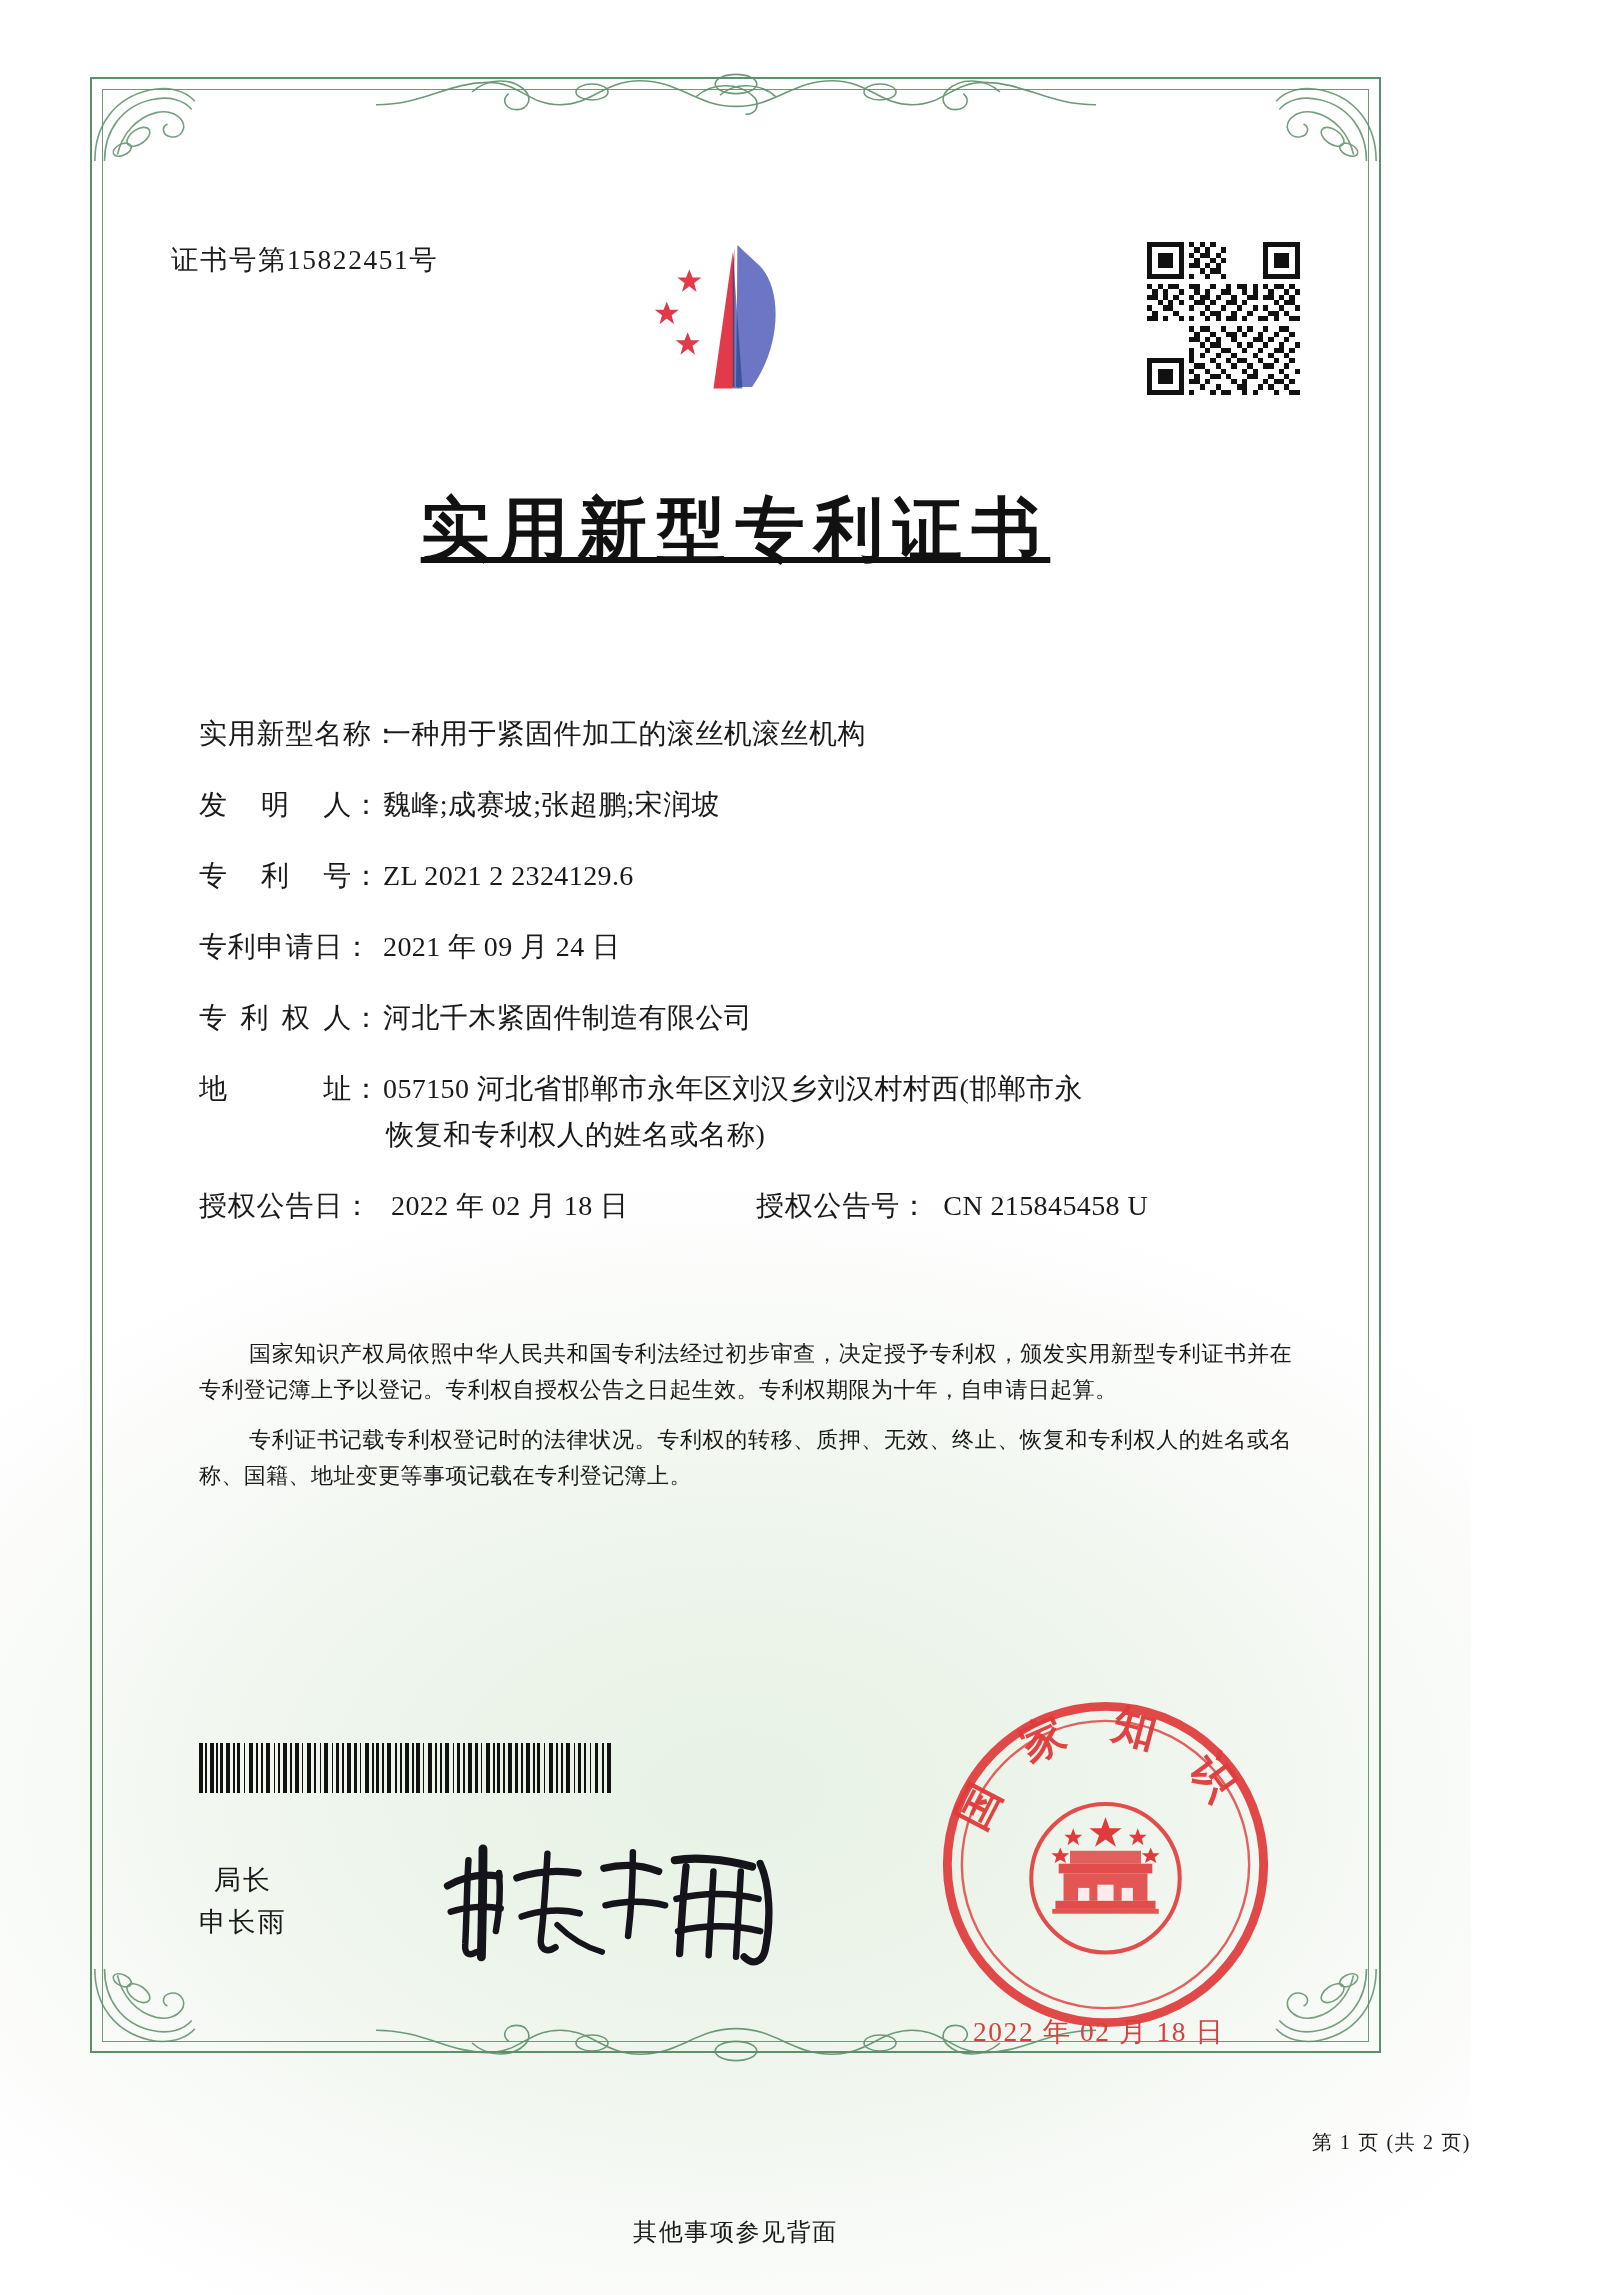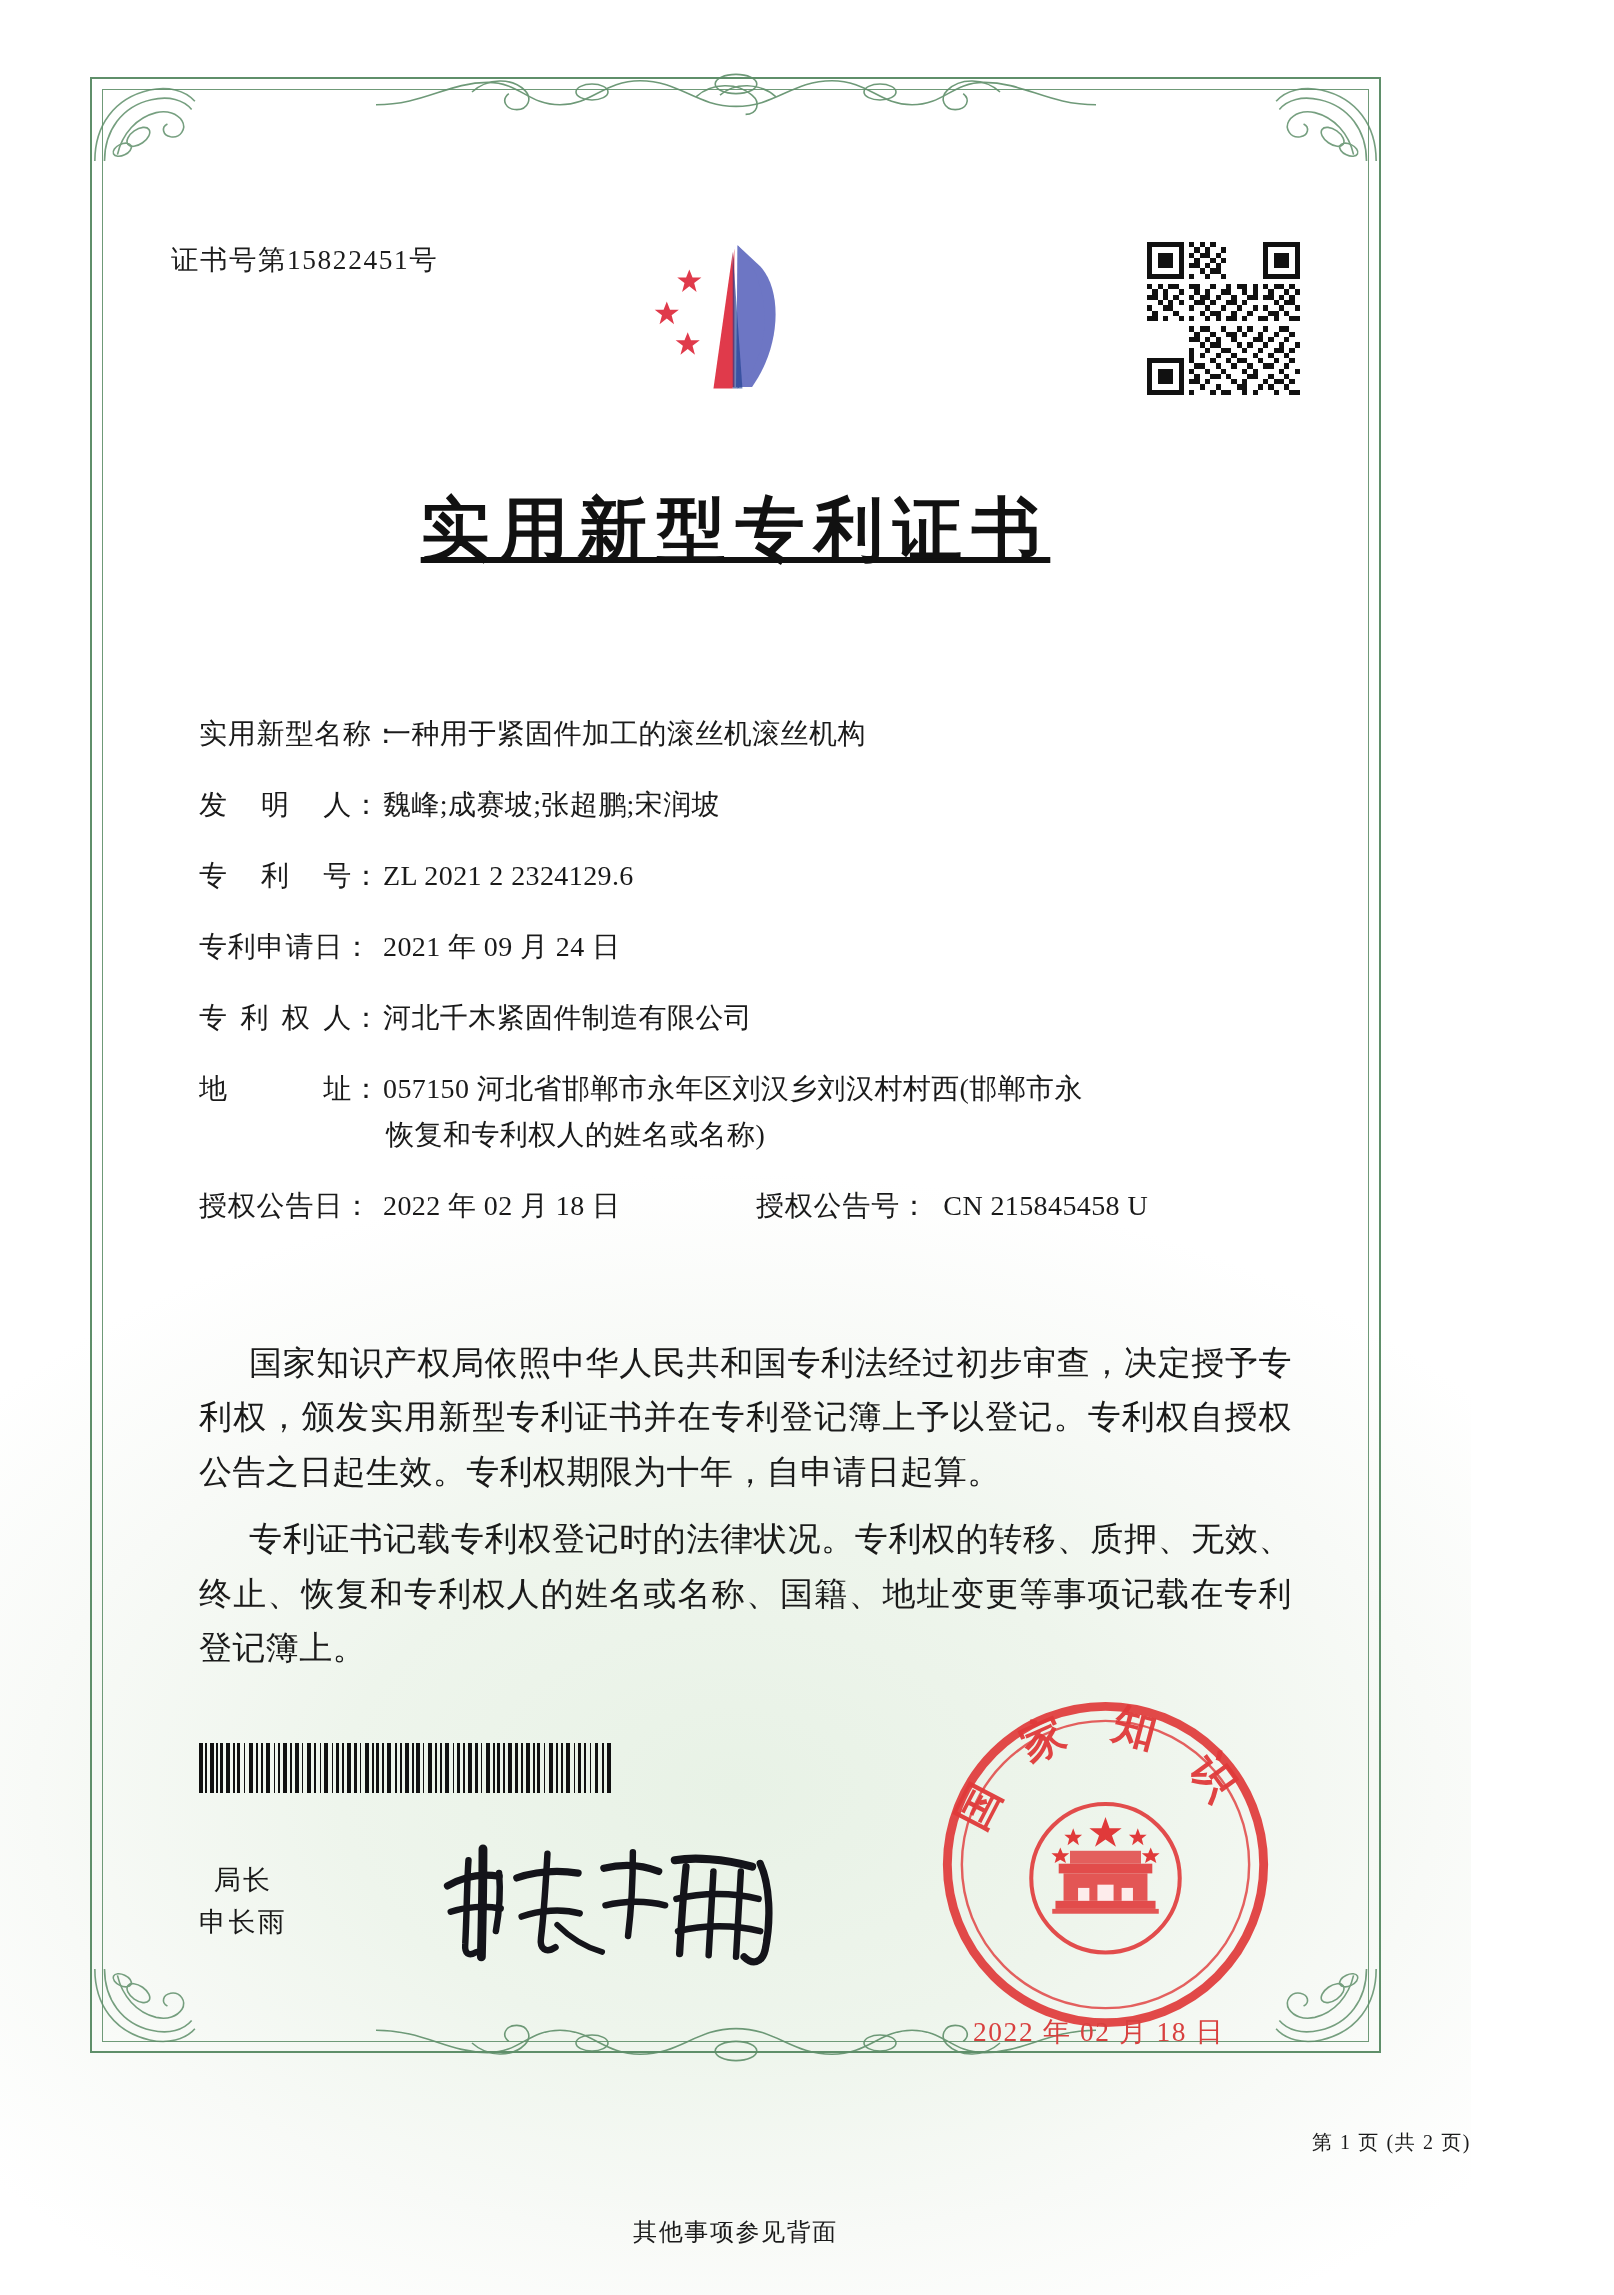--- a/index.html
+++ b/index.html
@@ -149,37 +149,38 @@
   }
   .row-dual {
     display: flex;
     align-items: flex-start;
     margin-bottom: 24px;
   }
   .dual-left {
     display: flex;
     width: 557px;
     flex: 0 0 557px;
+    gap: 8px;
   }
   .dual-right {
     display: flex;
   }
   .dual-right .field-label {
     width: auto;
     flex: 0 0 auto;
     margin-right: 14.5px;
   }
 
   
   .paragraphs {
     position: absolute;
     left: 199px;
     right: 179px;
     top: 1336px;
-    font-size: 33px;
+    font-size: 22px;
     line-height: 1.65;
     text-align: justify;
     letter-spacing: 0.4px;
   }
   .paragraphs p {
     margin: 0 0 13px 0;
     text-indent: 50px;
   }
 
   

